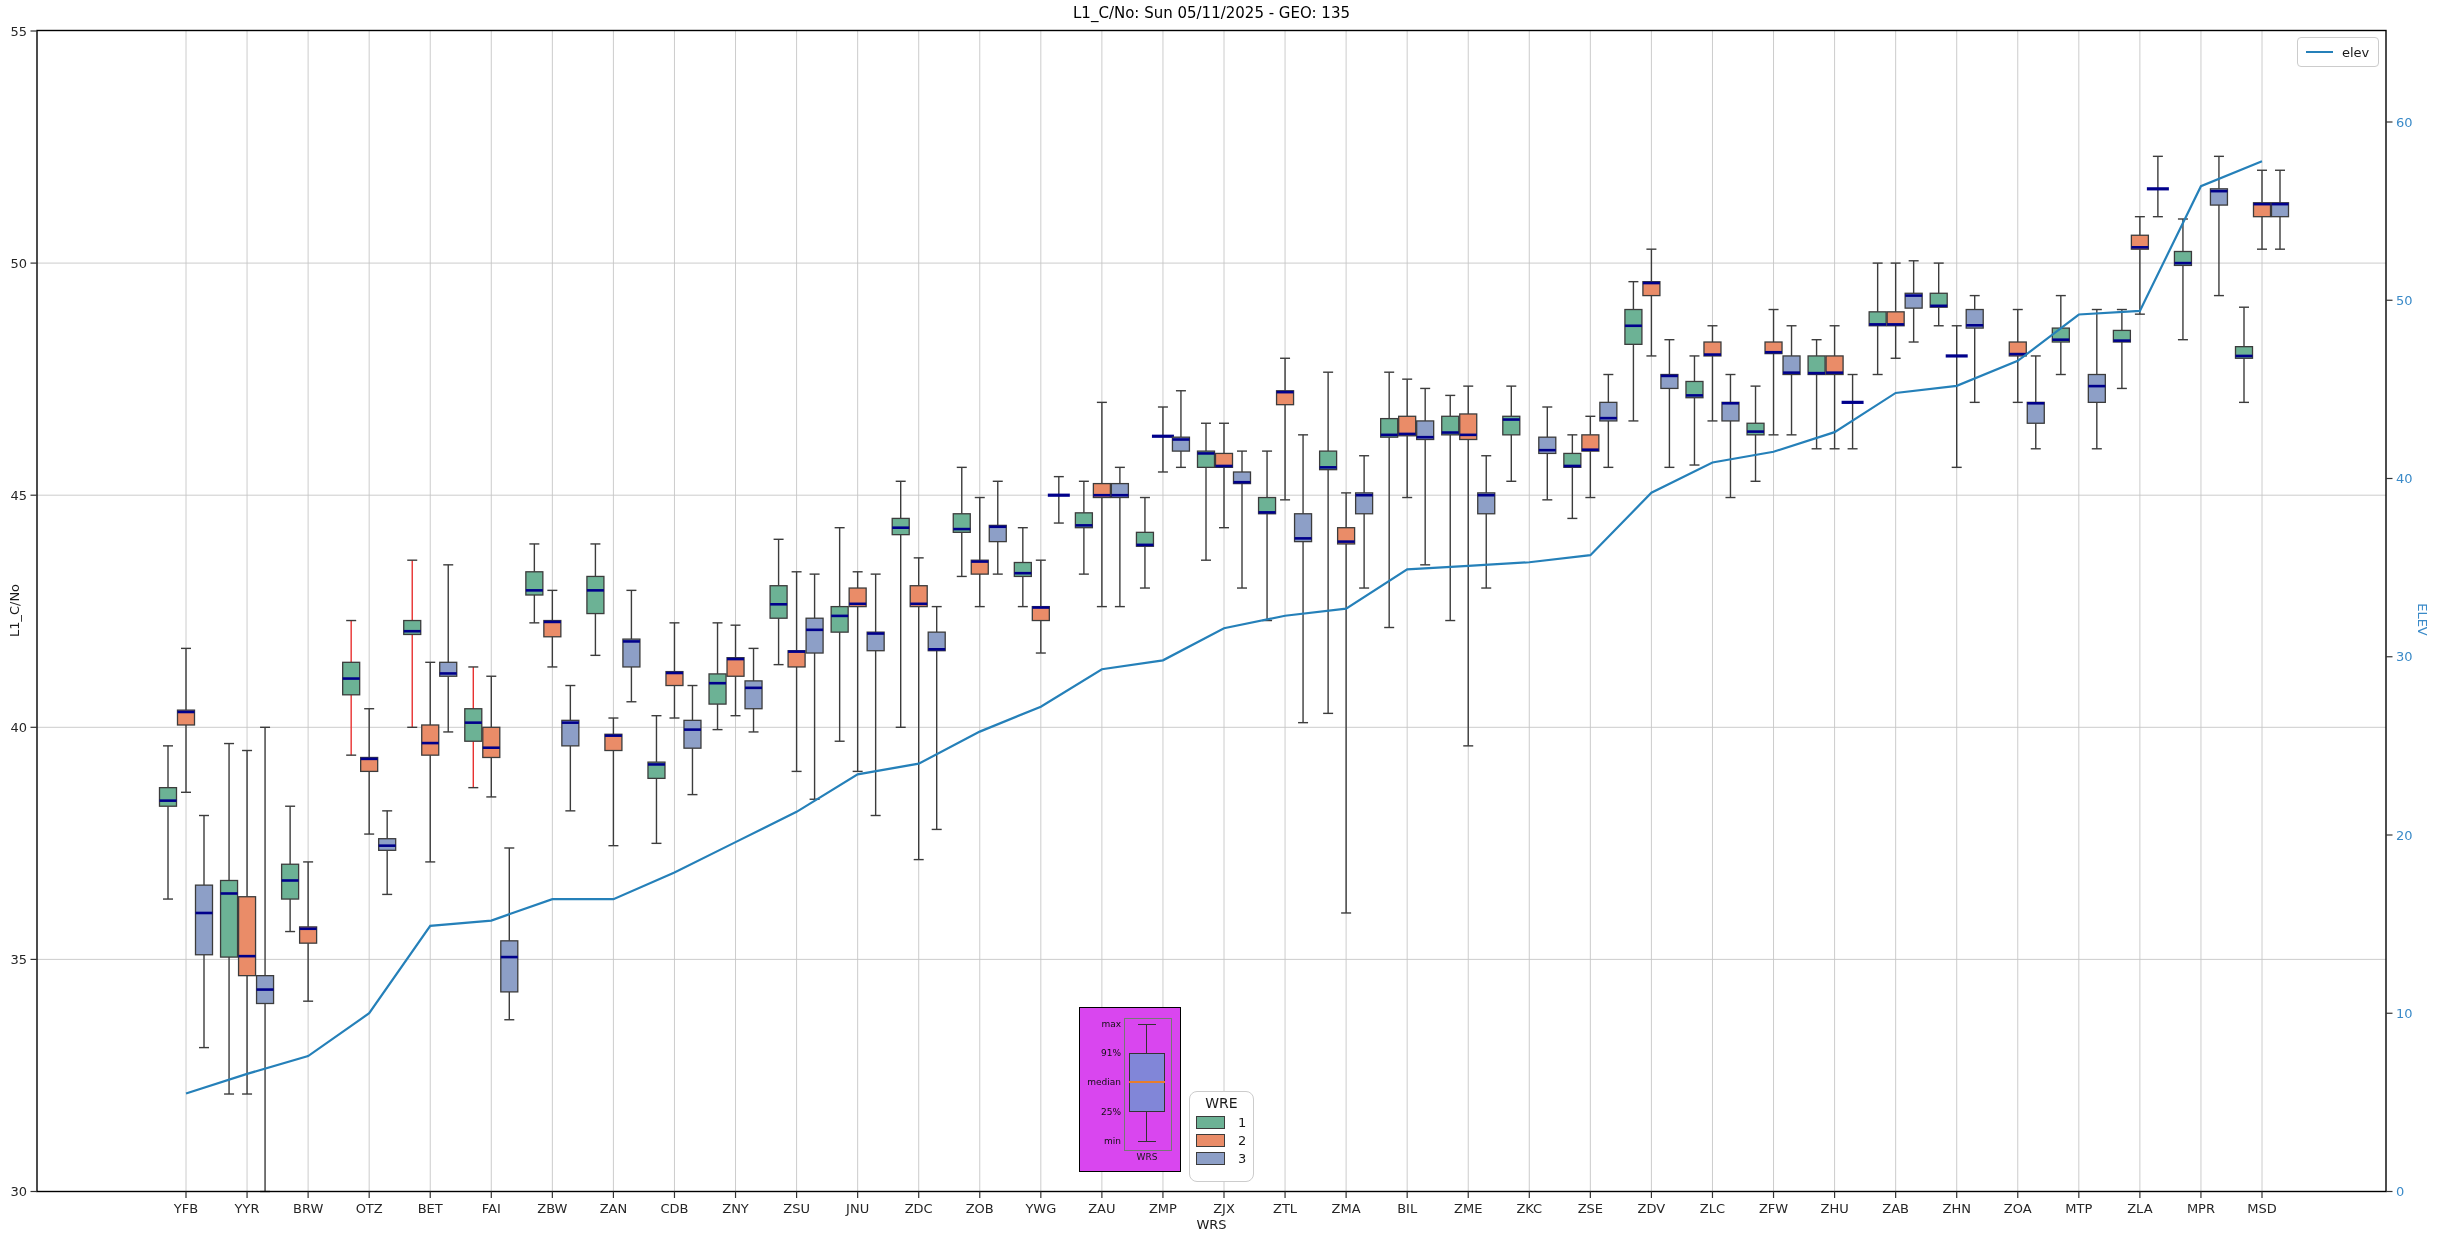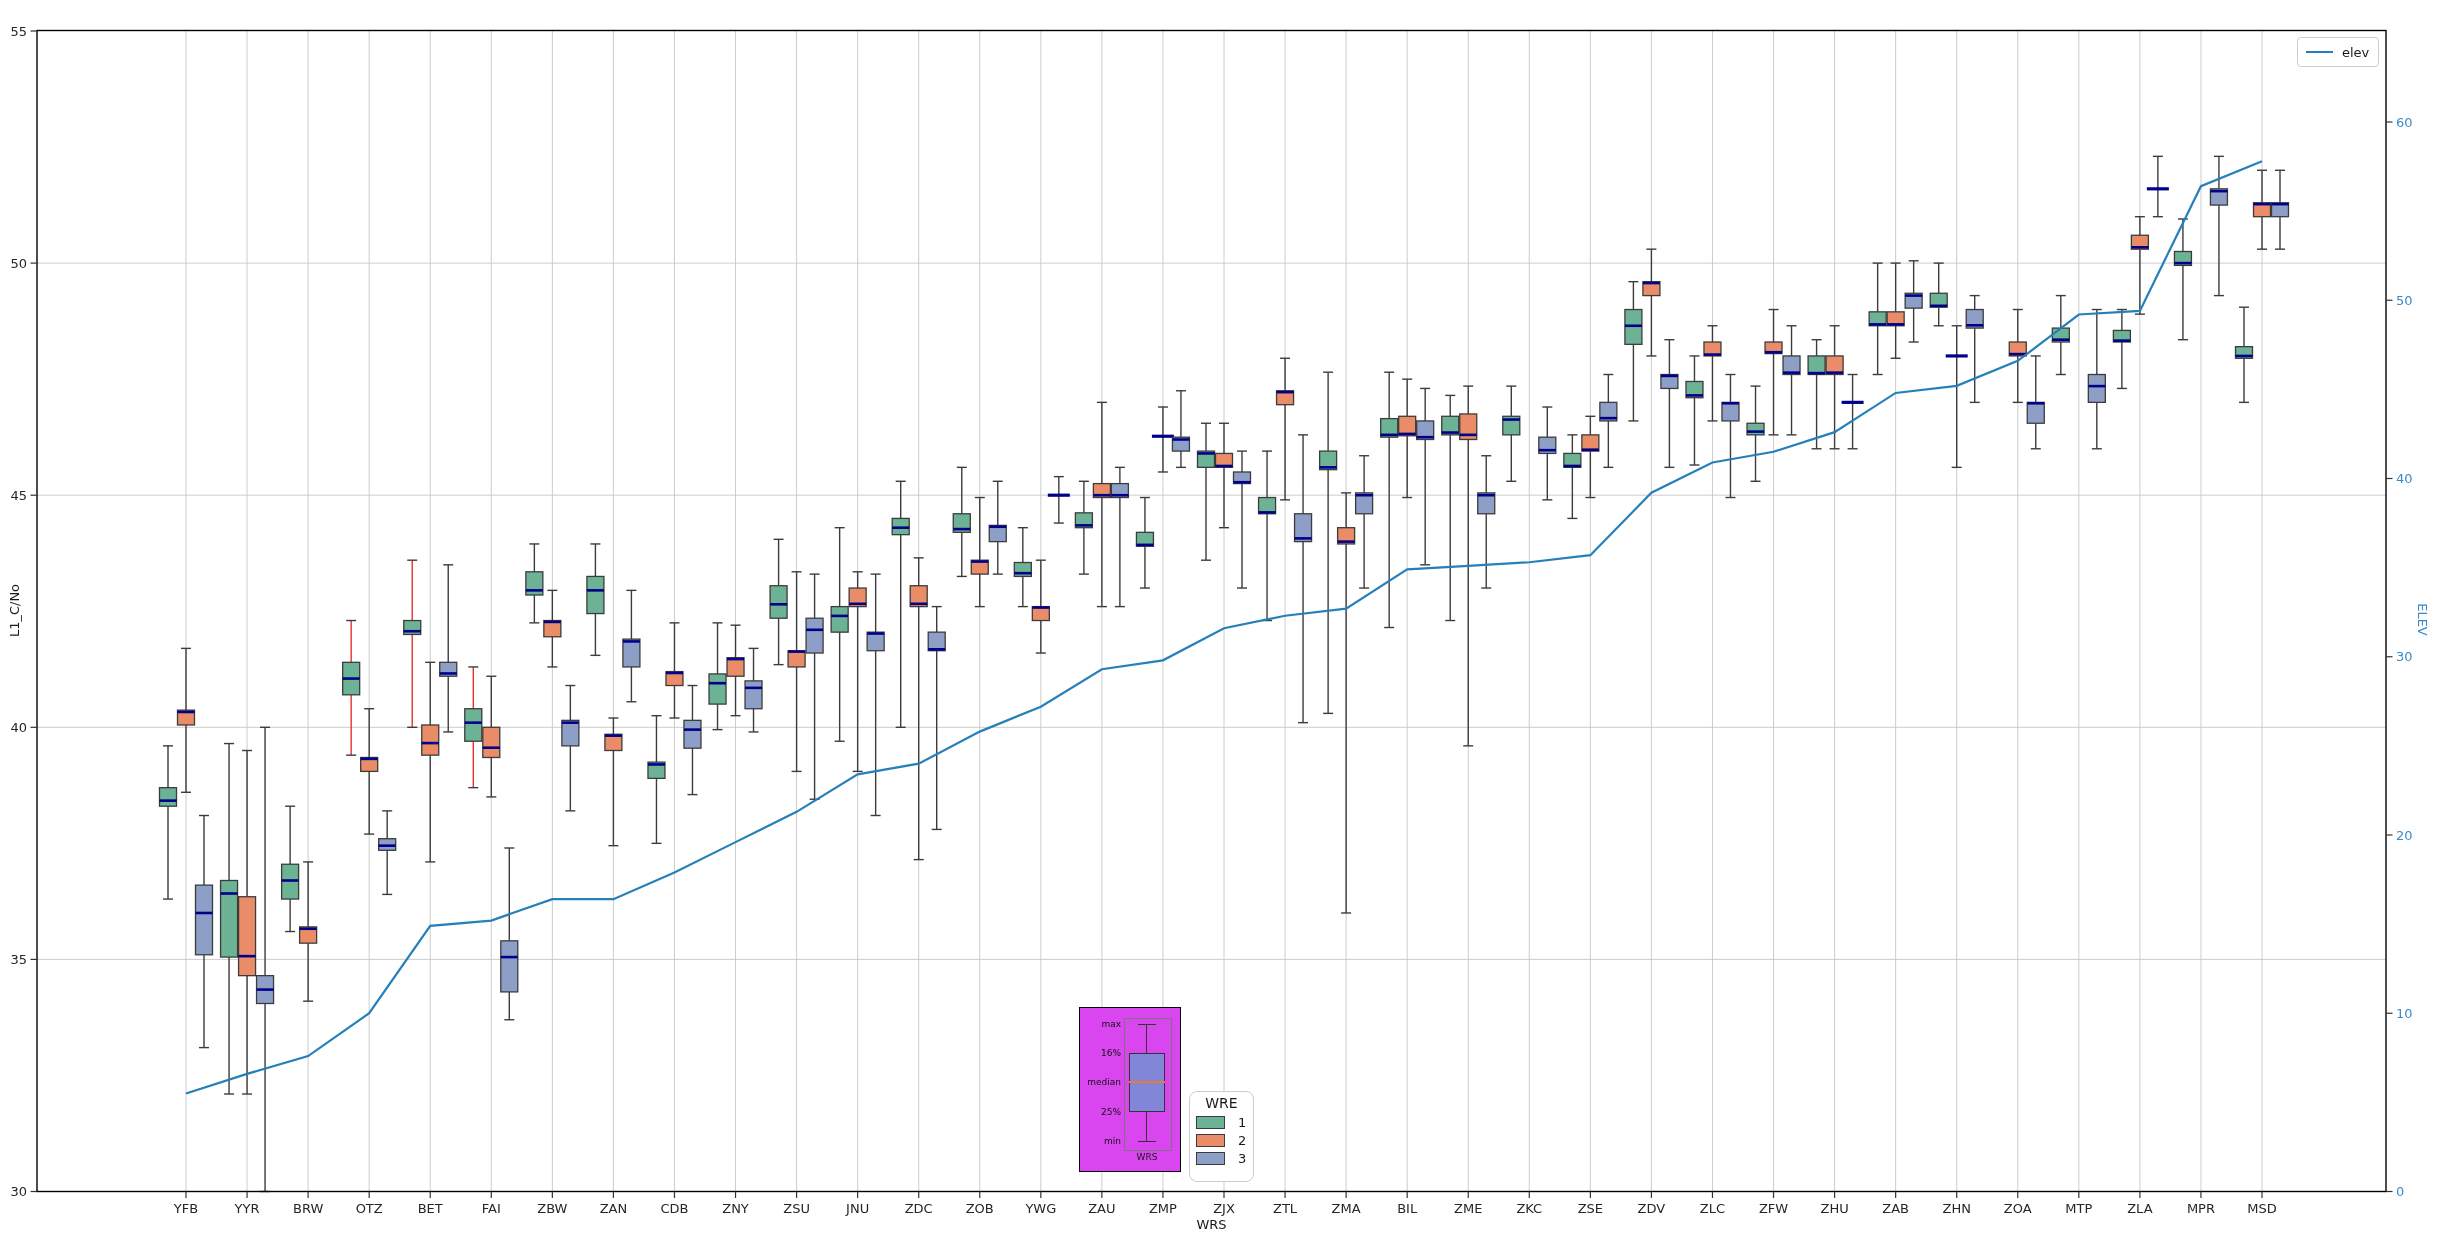--- a/index.html
+++ b/index.html
@@ -965,20 +965,21 @@
         <text x="2078.823529411765" y="1212.5" font-size="13" fill="#262626" font-family="&quot;DejaVu Sans&quot;,&quot;Liberation Sans&quot;,sans-serif" text-anchor="middle">MTP</text>
         <line x1="2139.8823529411766" y1="1191.5" x2="2139.8823529411766" y2="1198" stroke="#333" stroke-width="1.2"></line>
         <text x="2139.8823529411766" y="1212.5" font-size="13" fill="#262626" font-family="&quot;DejaVu Sans&quot;,&quot;Liberation Sans&quot;,sans-serif" text-anchor="middle">ZLA</text>
         <line x1="2200.9411764705883" y1="1191.5" x2="2200.9411764705883" y2="1198" stroke="#333" stroke-width="1.2"></line>
         <text x="2200.9411764705883" y="1212.5" font-size="13" fill="#262626" font-family="&quot;DejaVu Sans&quot;,&quot;Liberation Sans&quot;,sans-serif" text-anchor="middle">MPR</text>
         <line x1="2262" y1="1191.5" x2="2262" y2="1198" stroke="#333" stroke-width="1.2"></line>
         <text x="2262" y="1212.5" font-size="13" fill="#262626" font-family="&quot;DejaVu Sans&quot;,&quot;Liberation Sans&quot;,sans-serif" text-anchor="middle">MSD</text>
       </g>
     </svg>
 
+  <div class="ov" id="chart-title">L1_C/No: Sun 05/11/2025 - GEO: 135</div>
   <div class="ov" id="ylabel-left">L1_C/No</div>
   <div class="ov" id="ylabel-right">ELEV</div>
   <div class="ov" id="xlabel">WRS</div>
 
   <div class="ov" id="legend-elev">
     <span class="line"></span>
     <span>elev</span>
   </div>
 
   <div class="ov" id="legend-wre">
@@ -993,21 +994,21 @@
     </div>
     <div class="row">
       <span class="sw" id="sw3" style="background: rgb(141, 159, 199);"></span>
       <span>3</span>
     </div>
   </div>
 
   <div class="ov" id="inset">
     <div class="ax"></div>
     <span class="lab" style="top:11px;">max</span>
-    <span class="lab" style="top:40px;">16%</span>
+    <span class="lab" style="top:40px;">91%</span>
     <span class="lab" style="top:69px;">median</span>
     <span class="lab" style="top:99px;">25%</span>
     <span class="lab" style="top:128px;">min</span>
     <div class="vline"></div>
     <div class="cap" style="top:16px;"></div>
     <div class="cap" style="top:133px;"></div>
     <div class="box"></div>
     <div class="med"></div>
     <div class="wrs">WRS</div>
   </div>

